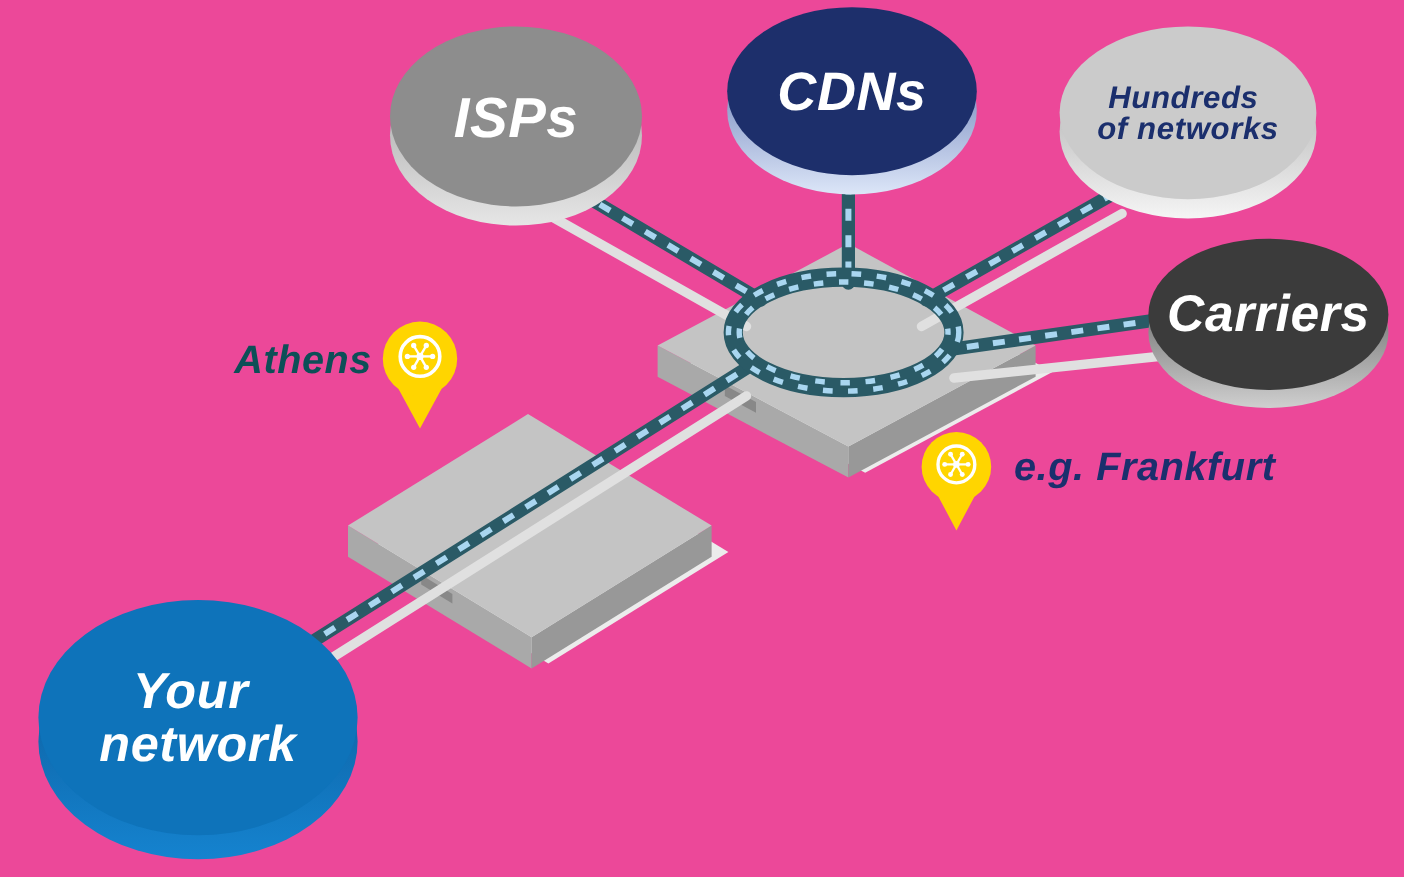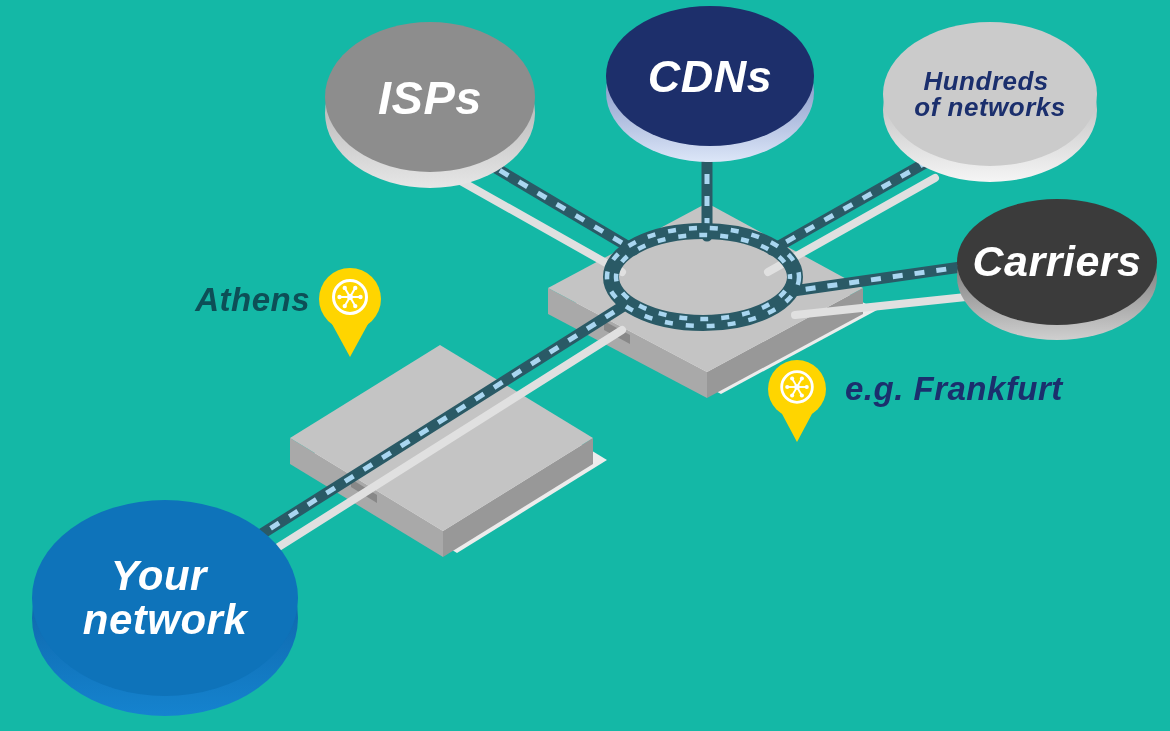--- a/index.html
+++ b/index.html
@@ -1,16 +1,16 @@
 <!DOCTYPE html>
 <html><head>
 <meta charset="utf-8">
 <style>
   html,body{margin:0;padding:0;background:#ffffff;}
-  .stage{position:relative;width:1170px;height:731px;background:#14b8a6;overflow:hidden;}
+  .stage{position:relative;width:1170px;height:731px;background:#ec4899;overflow:hidden;}
   svg{display:block;}
   .lbl{font-family:"Liberation Sans",sans-serif;font-weight:700;font-style:italic;letter-spacing:.5px;}
 </style>
 </head>
 <body>
 
 <div class="stage">
 <svg width="1170" height="731" viewBox="0 0 1170 731" xmlns="http://www.w3.org/2000/svg">
   <defs>
     <linearGradient id="rim-gray" x1="0" y1="0" x2="0" y2="1">

